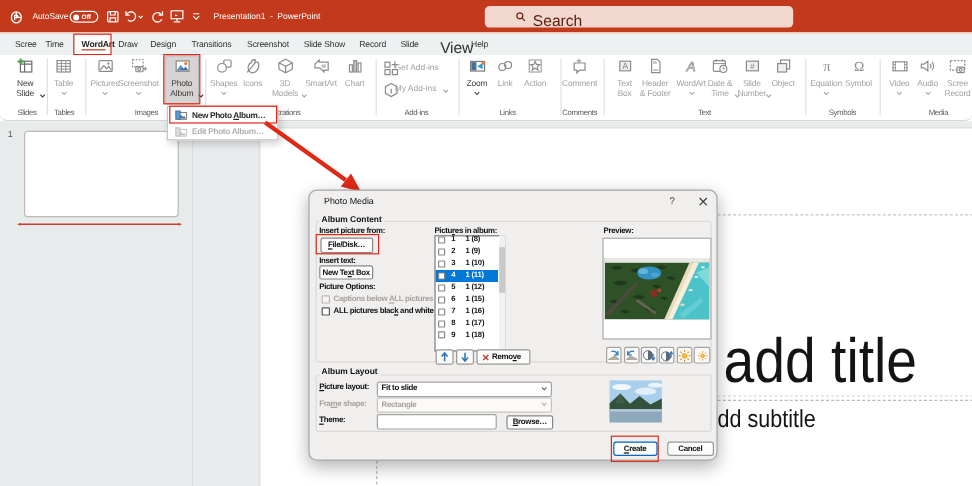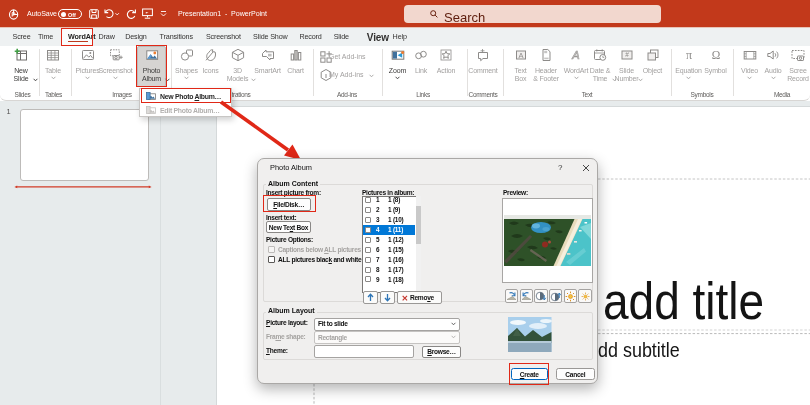--- a/index.html
+++ b/index.html
@@ -55,21 +55,21 @@
 <div class="tx" style="left:12.5px;top:31.8px;font-size:7.2px;letter-spacing:-.15px;color:#333231;font-weight:400">Scree</div>
 <div class="tx" style="left:38px;top:31.8px;font-size:7.2px;letter-spacing:-.15px;color:#333231;font-weight:400">Time</div>
 <div class="tx" style="left:68px;top:31.8px;font-size:7.2px;letter-spacing:-.15px;color:#252423;font-weight:700">WordArt</div>
 <div class="tx" style="left:98.5px;top:31.8px;font-size:7.2px;letter-spacing:-.15px;color:#333231;font-weight:400">Draw</div>
 <div class="tx" style="left:125.2px;top:31.8px;font-size:7.2px;letter-spacing:-.15px;color:#333231;font-weight:400">Design</div>
 <div class="tx" style="left:159.6px;top:31.8px;font-size:7.2px;letter-spacing:-.15px;color:#333231;font-weight:400">Transitions</div>
 <div class="tx" style="left:205.9px;top:31.8px;font-size:7.2px;letter-spacing:-.15px;color:#333231;font-weight:400">Screenshot</div>
 <div class="tx" style="left:253.1px;top:31.8px;font-size:7.2px;letter-spacing:-.15px;color:#333231;font-weight:400">Slide Show</div>
 <div class="tx" style="left:299.4px;top:31.8px;font-size:7.2px;letter-spacing:-.15px;color:#333231;font-weight:400">Record</div>
 <div class="tx" style="left:333.7px;top:31.8px;font-size:7.2px;letter-spacing:-.15px;color:#333231;font-weight:400">Slide</div>
-<div class="tx" style="left:366.8px;top:31.8px;font-size:10px;letter-spacing:-.15px;color:#333231;font-weight:700">View</div>
+<div class="tx" style="left:366.8px;top:31.8px;font-size:13px;letter-spacing:-.15px;color:#333231;font-weight:400">View</div>
 <div class="tx" style="left:392.6px;top:31.8px;font-size:7.2px;letter-spacing:-.15px;color:#333231;font-weight:400">Help</div>
 <div class="ab" style="left:67.7px;top:40.8px;width:20px;height:1.6px;background:#bd3a1e"></div>
 <div class="ab" style="left:61px;top:27.8px;width:31.5px;height:18px;border:1.6px solid #e02817"></div>
 <div class="ab" style="left:0;top:46px;width:810px;height:55px;background:#fff;border-bottom:1px solid #d8d6d4;border-radius:0 0 6px 6px"></div>
 <div class="ab" style="left:137px;top:46px;width:29px;height:40.5px;background:#d6d4d2;border:1px solid #bcbab8;border-radius:2px"></div>
 <svg width="14" height="14" style="left:14px;top:48px" viewBox="0 0 14 14">
     <rect x="3" y="3" width="9.5" height="9" fill="#fff" stroke="#6f6d6b"></rect>
     <path d="M6.5 3 v9 M3 5.5 h9.5" stroke="#6f6d6b" fill="none"></path>
     <path d="M3.2 .8 v5 M.7 3.3 h5" stroke="#43a047" stroke-width="1.6" fill="none"></path>
   </svg>
@@ -322,21 +322,21 @@
     <path d="M2.6 6.8 L4.8 3.6 l1.7 2 1-1 1.5 2.2 z" fill="#c3c1bf"></path>
     <rect x=".5" y=".5" width="3.6" height="6.9" fill="#dddbd9" stroke="#c3c1bf" stroke-width=".8"></rect>
   </svg>
 <div class="tx" style="left:160px;top:107.2px;font-size:6.9px;letter-spacing:-.28px;color:#b3b1af;font-weight:600">Edit Photo Album…</div>
 <div class="ab" style="left:140.5px;top:88.2px;width:90px;height:15px;border:1.7px solid #e02817"></div>
 <svg width="90" height="70" style="left:216px;top:98px" viewBox="0 0 90 70">
     <path d="M5 4 L72 52" stroke="#e02817" stroke-width="3.6" fill="none"></path>
     <path d="M85 62 L68 57.5 76.5 46.5 z" fill="#e02817"></path>
   </svg>
 <div class="ab" style="left:257px;top:158px;width:341px;height:225.5px;background:#f0efee;border:1px solid #aaa8a6;border-radius:7px;box-shadow:0 5px 14px rgba(0,0,0,.3)"></div>
-<div class="tx" style="left:270px;top:163px;font-size:7.4px;color:#101010">Photo Album</div>
+<div class="tx" style="left:270px;top:163px;font-size:7.4px;color:#101010">Photo Media</div>
 <div class="tx" style="left:558px;top:162.5px;font-size:8px;color:#333">?</div>
 <svg width="8" height="8" style="left:582px;top:163.5px" viewBox="0 0 8 8">
     <path d="M1 1 L7 7 M7 1 L1 7" stroke="#333" stroke-width=".9" fill="none"></path>
   </svg>
 <div class="ab" style="left:263px;top:184px;width:330px;height:118px;border:1px solid #dcdad8;border-radius:2px"></div>
 <div class="ab" style="left:263px;top:311.5px;width:330px;height:48px;border:1px solid #dcdad8;border-radius:2px"></div>
 <div class="tx" style="left:266px;top:179.5px;font-size:7px;color:#101010;font-weight:600;background:#f0efee;padding:0 2px">Album Content</div>
 <div class="tx" style="left:266px;top:307px;font-size:7px;color:#101010;font-weight:600;background:#f0efee;padding:0 2px">Album Layout</div>
 <div class="tx" style="left:266px;top:188.5px;font-size:6.6px;letter-spacing:-.28px;color:#101010;font-weight:600">Insert picture from:</div>
 <div class="ab" style="left:267px;top:198px;width:43.5px;height:13px;background:#fdfdfd;border:1px solid #8a8886;border-radius:2px"></div>

